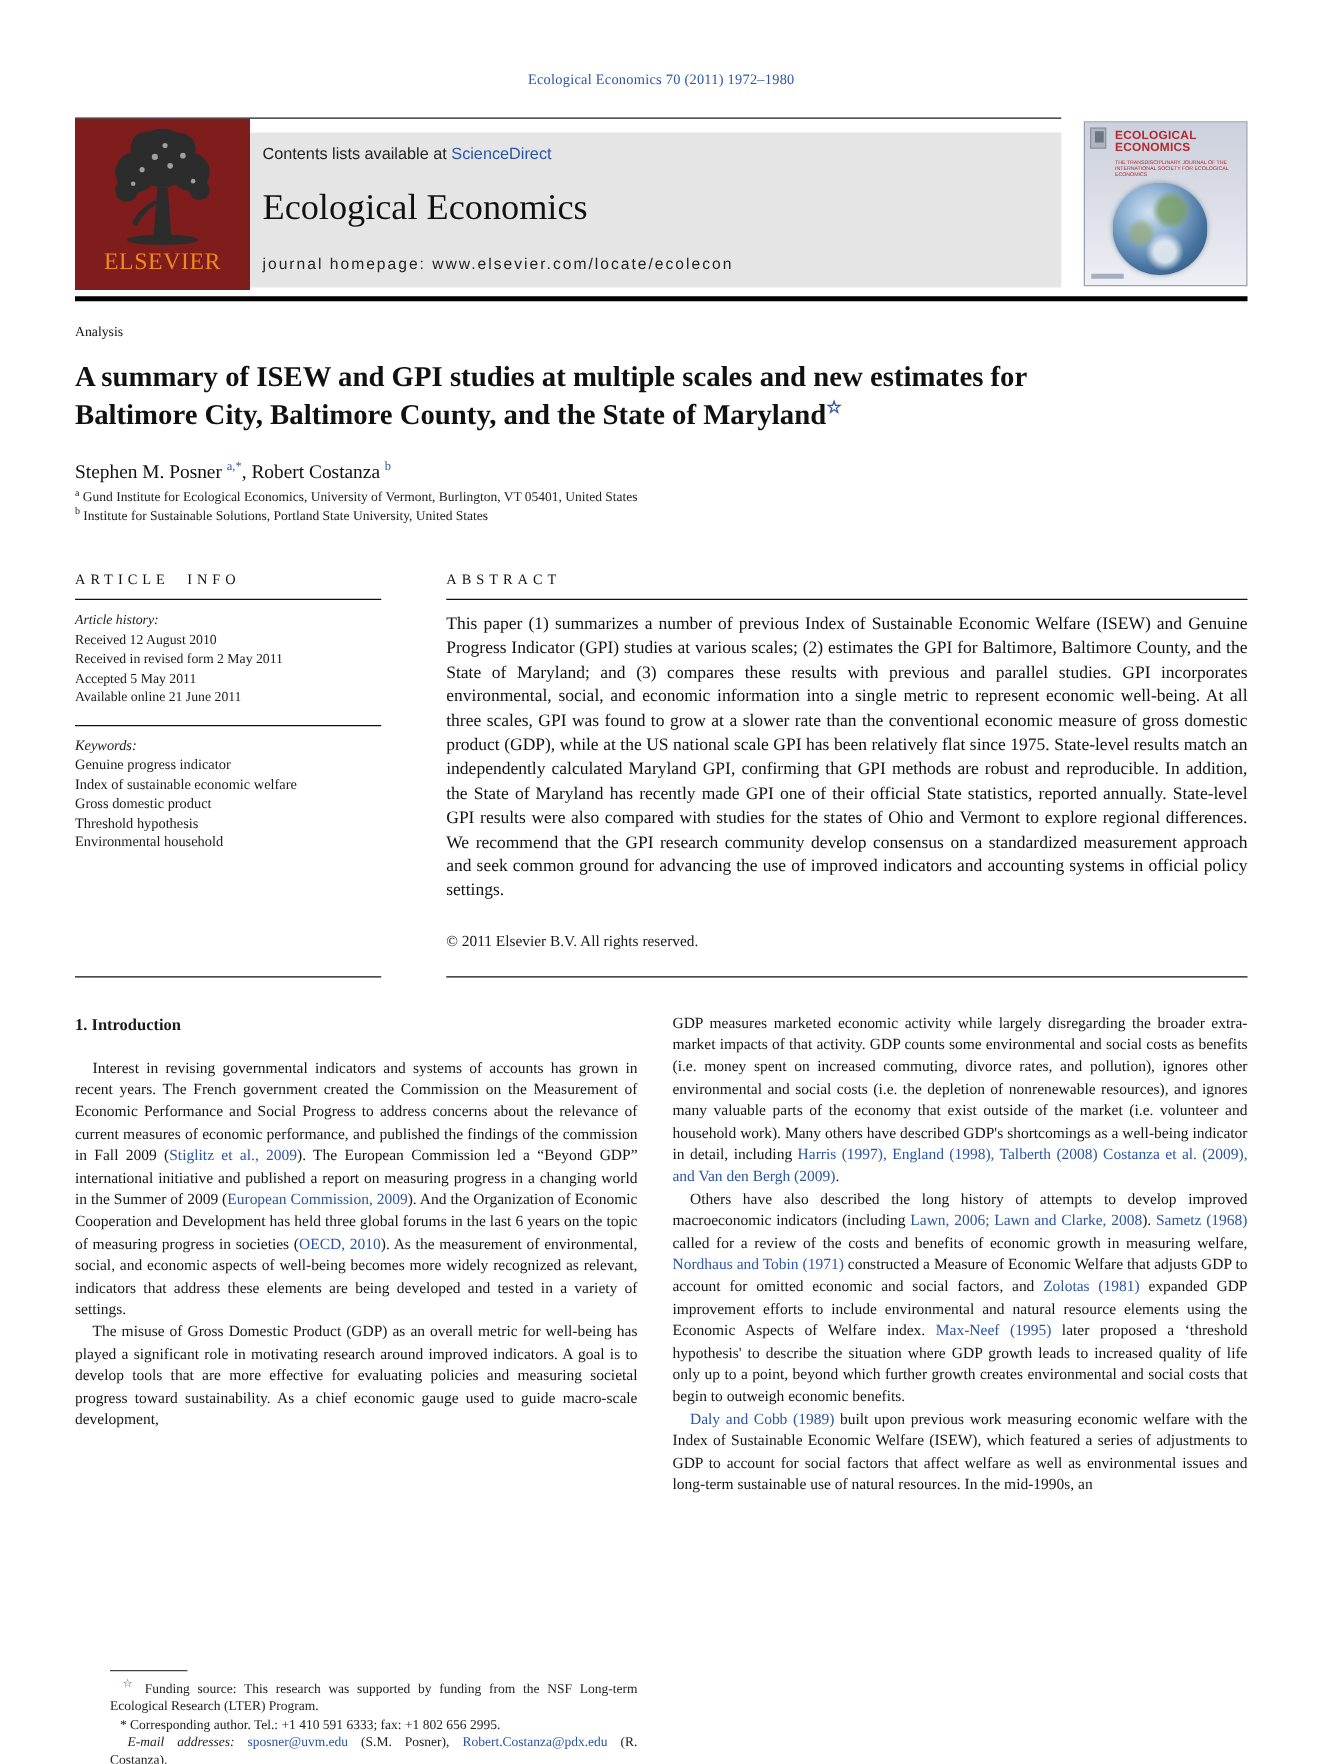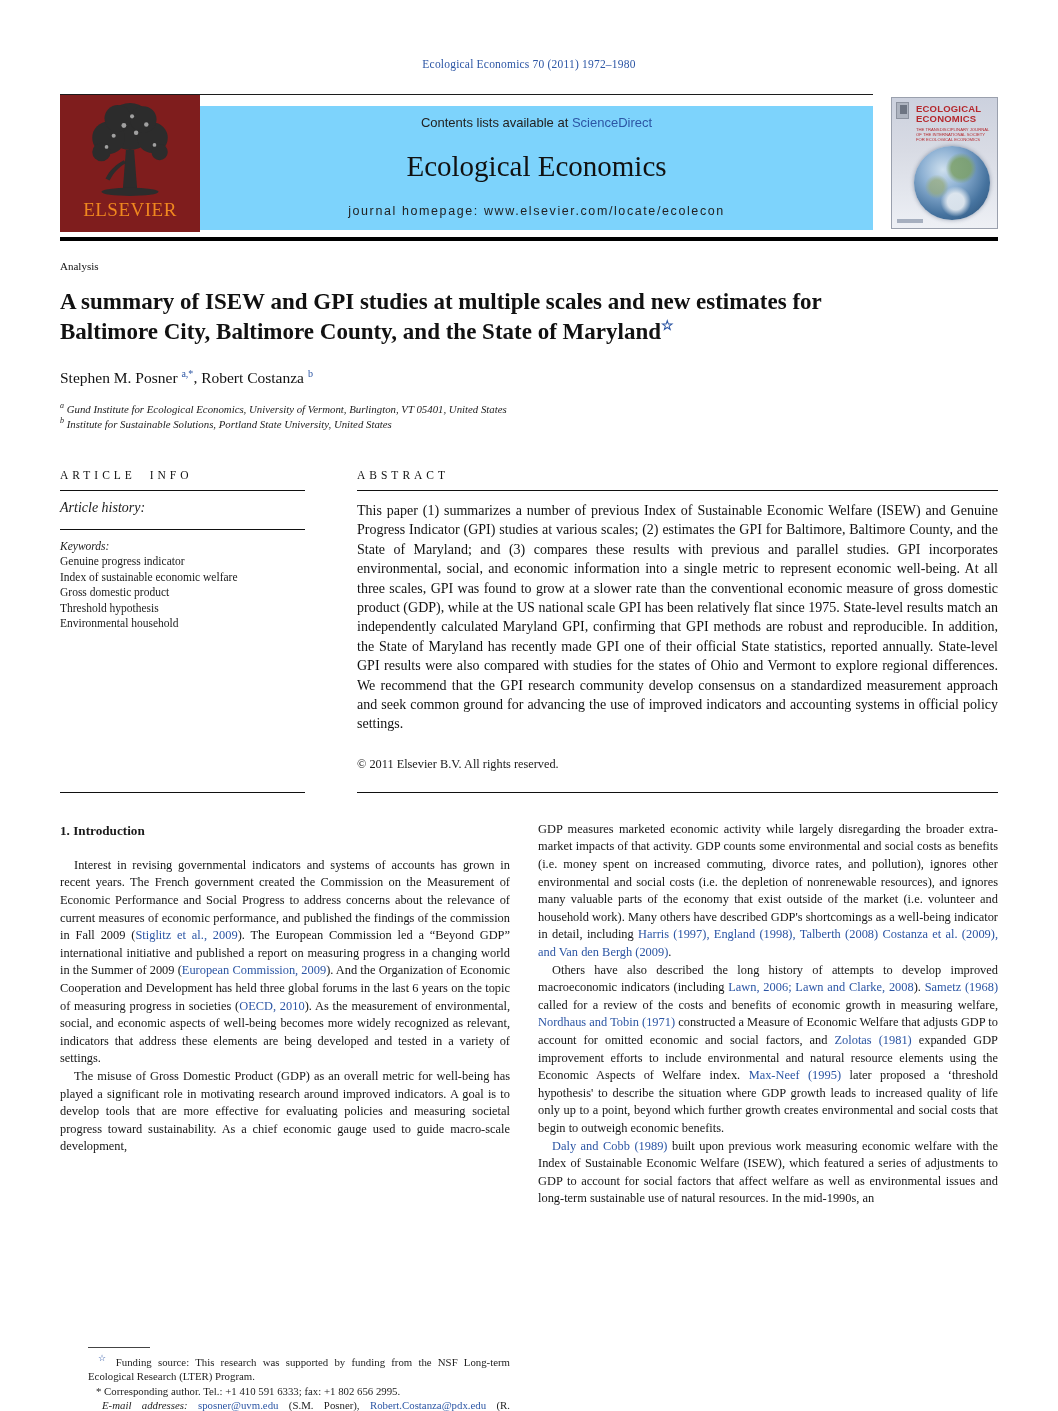--- a/index.html
+++ b/index.html
@@ -23,29 +23,29 @@
   
   .masthead{display:flex;align-items:stretch;margin-top:24px;}
   .mast-left{flex:1;display:flex;border-top:1.5px solid #1c1c1c;}
   .logo-col{width:140px;display:flex;flex-direction:column;align-items:center;justify-content:flex-start;padding-top:4px;background:#7f1d1d;}
   .logo-col svg{display:block;}
   .elsevier-word{
     font-family:"Liberation Serif",serif;color:var(--orange);
     font-size:19px;letter-spacing:.5px;margin-top:-2px;
   }
   .mast-center{
-    flex:1;background:#7dd3fc;margin-top:11px;margin-bottom:2px;
-    text-align:center;padding:9px 10px 12px;
+    flex:1;background:#e5e5e5;margin-top:11px;margin-bottom:2px;
+    text-align:left;padding:9px 10px 12px;
   }
   .contents-line{font-family:"Liberation Sans",sans-serif;font-size:13px;color:#222;}
   .contents-line .sd{color:var(--link);}
   .journal-name{font-size:29px;margin:20px 0 21px;color:#111;}
   .homepage-line{font-family:"Liberation Sans",sans-serif;font-size:12.5px;letter-spacing:1.6px;color:#222;}
   .cover{
-    width:107px;margin-left:18px;height:132px;align-self:flex-start;margin-top:3px;
+    width:131px;margin-left:18px;height:132px;align-self:flex-start;margin-top:3px;
     background:linear-gradient(180deg,#ccd1de 0%,#d8dbe4 40%,#e4e7ee 75%,#eef0f5 100%);
     border:1px solid #9aa0ad;position:relative;overflow:hidden;
   }
   .cover-mini-logo{
     position:absolute;top:4px;left:4px;width:13px;height:17px;
     background:#aeb4c0;border:1px solid #8d93a0;
   }
   .cover-mini-logo::after{content:"";position:absolute;left:3px;top:2px;width:7px;height:9px;background:#6d7482;}
   .cover-title{
     position:absolute;top:6px;left:24px;right:3px;
@@ -74,31 +74,31 @@
   
   .category{margin-top:19px;font-size:11px;color:#111;}
   .title{
     margin-top:15px;font-size:23px;line-height:30px;color:#111;max-width:830px;
     font-weight:bold;
   }
   .title .star{color:var(--link);font-size:14px;vertical-align:super;line-height:0;}
   .authors{margin-top:22px;font-size:15.5px;color:#111;}
   .authors .sup{vertical-align:super;font-size:10px;line-height:0;}
   .authors .link{color:var(--link);}
-  .affils{margin-top:15px;font-size:10.8px;line-height:14.5px;font-style:italic;color:#222;}
+  .affils{margin-top:4px;font-size:10.8px;line-height:14.5px;color:#222;}
   .affils .sup{vertical-align:super;font-size:8px;line-height:0;}
   
   .info-abstract{display:flex;gap:52px;margin-top:38px;}
   .info-col{width:245px;border-bottom:1.5px solid #111;}
   .abs-col{flex:1;border-bottom:1.5px solid #111;padding-bottom:20px;}
   .col-heading{
     font-size:11.5px;letter-spacing:4px;word-spacing:7px;color:#111;
     padding-bottom:9px;border-bottom:1.2px solid #111;
   }
-  .history-block{padding:9px 0 13px;border-bottom:1.2px solid #111;font-size:14px;line-height:15.5px;}
+  .history-block{padding:9px 0 13px;border-bottom:1.2px solid #111;font-size:11px;line-height:15.5px;}
   .kw-block{padding:9px 0 12px;font-size:11.5px;line-height:15.5px;}
   .block-label{font-style:italic;}
   .abs-text{margin-top:10px;font-size:14px;line-height:19.4px;text-align:justify;color:#111;}
   .abs-copyright{margin-top:23px;text-align:left;font-size:12.3px;}
   
   .body-cols{display:flex;gap:28px;margin-top:28px;min-height:606px;}
   .bcol-left{width:450px;display:flex;flex-direction:column;}
   .bcol-right{flex:1;}
   .sec-heading{font-size:13.2px;font-weight:bold;margin:2px 0 18px;}
   .body-cols p{margin:0;font-size:12.4px;line-height:17.6px;text-align:justify;color:#151515;}
@@ -184,20 +184,26 @@
   <div class="affils">
     <div><span class="sup">a</span><span> Gund Institute for Ecological Economics, University of Vermont, Burlington, VT 05401, United States</span></div>
     <div><span class="sup">b</span><span> Institute for Sustainable Solutions, Portland State University, United States</span></div>
   </div>
 
   <div class="info-abstract">
     <div class="info-col">
       <div class="col-heading">ARTICLE INFO</div>
       <div class="history-block">
         <div class="block-label">Article history:</div>
+        <div>
+            <div>Received 12 August 2010</div>
+            <div>Received in revised form 2 May 2011</div>
+            <div>Accepted 5 May 2011</div>
+            <div>Available online 21 June 2011</div>
+          </div>
       </div>
       <div class="kw-block">
         <div class="block-label">Keywords:</div>
         <div>
             <div>Genuine progress indicator</div>
             <div>Index of sustainable economic welfare</div>
             <div>Gross domestic product</div>
             <div>Threshold hypothesis</div>
             <div>Environmental household</div>
           </div>

